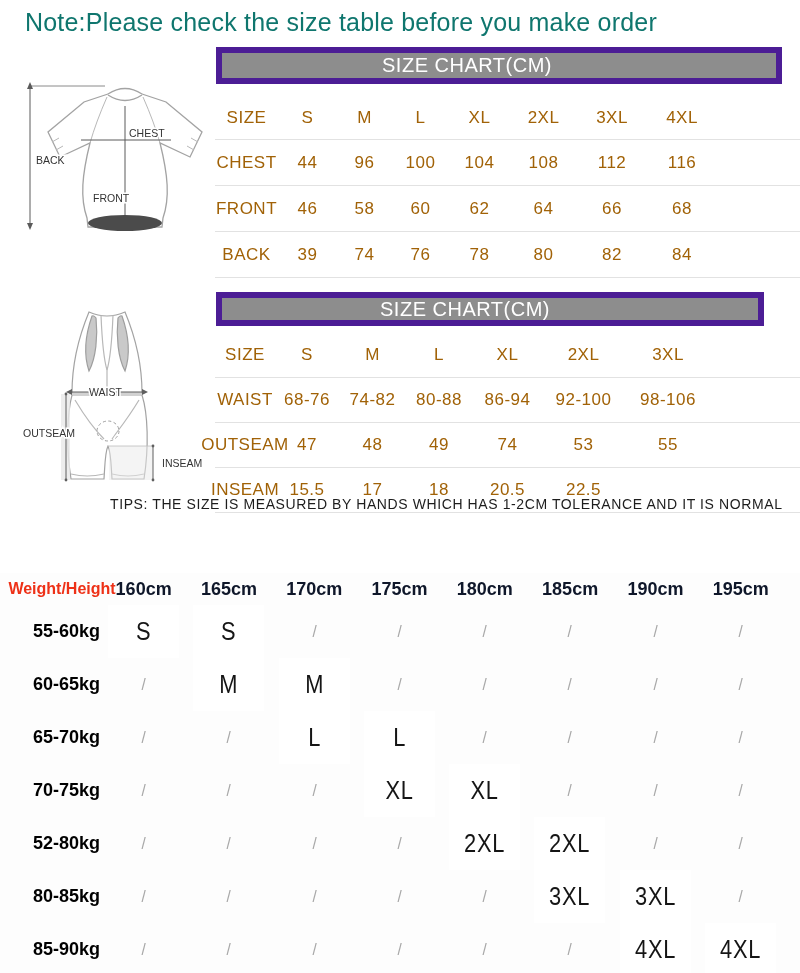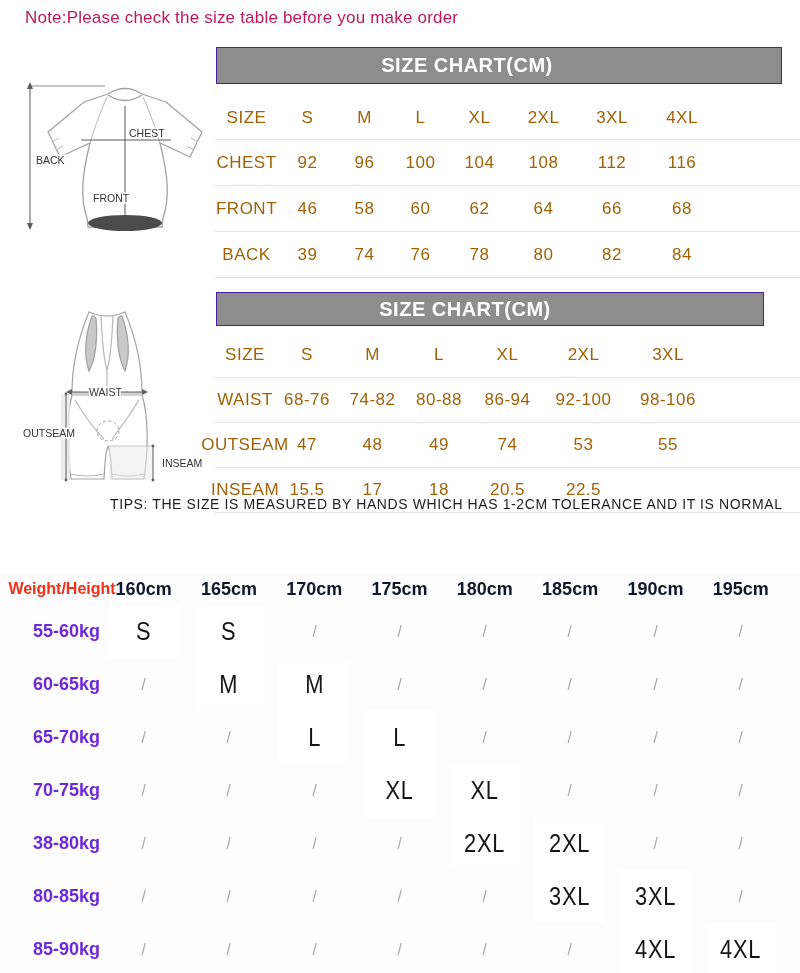--- a/index.html
+++ b/index.html
@@ -1,23 +1,23 @@
 <!DOCTYPE html>
 <html><head>
 <meta charset="utf-8">
 <style>
   html,body{margin:0;padding:0;background:#fff;}
   #app{position:relative;width:800px;height:973px;background:#ffffff;overflow:hidden;
        font-family:"Liberation Sans",sans-serif;}
 
-  .note{position:absolute;left:25px;top:8px;font-size:17px;color:#be185d;
+  .note{position:absolute;left:25px;top:8px;font-size:25px;color:#0f766e;
         letter-spacing:.2px;white-space:nowrap;}
 
-  .bar{position:absolute;background:#8d8d8d;border:1px solid #4c1d95;color:#ffffff;
-       font-weight:bold;font-size:20px;letter-spacing:.5px;display:flex;
+  .bar{position:absolute;background:#8d8d8d;border:6px solid #4c1d95;color:#ffffff;
+       font-weight:normal;font-size:20px;letter-spacing:.5px;display:flex;
        align-items:center;justify-content:center;box-sizing:border-box;}
   .bar1{left:216px;top:47px;width:566px;height:37px;padding-right:64px;}
   .bar2{left:216px;top:292px;width:548px;height:34px;padding-right:50px;}
 
   .dia{position:absolute;}
   .jersey-dia{left:8px;top:80px;}
   .shorts-dia{left:5px;top:302px;}
   .dia text{paint-order:stroke;stroke:#ffffff;stroke-width:3px;fill:#333;
             font-family:"Liberation Sans",sans-serif;font-size:10.5px;}
 
@@ -33,21 +33,21 @@
 
   .tips{position:absolute;left:110px;top:496px;font-size:14px;letter-spacing:.6px;
         color:#1d1d1d;white-space:nowrap;}
 
   .fit-table{position:absolute;left:0;top:573px;width:800px;background:#fdfdfd;}
   .fit-table .trow{display:grid;grid-template-columns:101px repeat(8,85.3px);align-items:stretch;height:53px;}
   .fit-table .thead{height:32px;}
   .fit-table .cell{display:flex;align-items:center;justify-content:center;}
   .fit-table .corner{color:#ee3117;font-weight:bold;font-size:16px;white-space:nowrap;padding-left:23px;}
   .fit-table .hcell{font-weight:bold;font-size:18px;color:#0f172a;}
-  .fit-table .rlabel{font-weight:bold;font-size:18px;color:#6d28d9;padding-left:32px;}
+  .fit-table .rlabel{font-weight:bold;font-size:18px;color:#000000;padding-left:32px;}
   .fit-table .val{font-size:26px;color:#151515;background:#ffffff;letter-spacing:1px;transform:scaleX(.84);}
   .fit-table .slash{font-size:17px;color:#a8a8a8;transform:scaleX(.9);}
 </style>
 </head>
 <body>
 
 <div id="app">
 
   <div class="note">Note:Please check the size table before you make order</div>
 
@@ -84,21 +84,21 @@
         <div class="cell hcell">S</div>
         <div class="cell hcell">M</div>
         <div class="cell hcell">L</div>
         <div class="cell hcell">XL</div>
         <div class="cell hcell">2XL</div>
         <div class="cell hcell">3XL</div>
         <div class="cell hcell">4XL</div>
       </div>
       <div class="trow">
         <div class="cell rlabel">CHEST</div>
-        <div class="cell val">92</div>
+        <div class="cell val">44</div>
         <div class="cell val">96</div>
         <div class="cell val">100</div>
         <div class="cell val">104</div>
         <div class="cell val">108</div>
         <div class="cell val">112</div>
         <div class="cell val">116</div>
       </div>
       <div class="trow">
         <div class="cell rlabel">FRONT</div>
         <div class="cell val">46</div>
@@ -243,21 +243,21 @@
         <div class="cell slash">/</div>
         <div class="cell slash">/</div>
         <div class="cell slash">/</div>
         <div class="cell val">XL</div>
         <div class="cell val">XL</div>
         <div class="cell slash">/</div>
         <div class="cell slash">/</div>
         <div class="cell slash">/</div>
       </div>
       <div class="trow">
-        <div class="cell rlabel">38-80kg</div>
+        <div class="cell rlabel">52-80kg</div>
         <div class="cell slash">/</div>
         <div class="cell slash">/</div>
         <div class="cell slash">/</div>
         <div class="cell slash">/</div>
         <div class="cell val">2XL</div>
         <div class="cell val">2XL</div>
         <div class="cell slash">/</div>
         <div class="cell slash">/</div>
       </div>
       <div class="trow">

